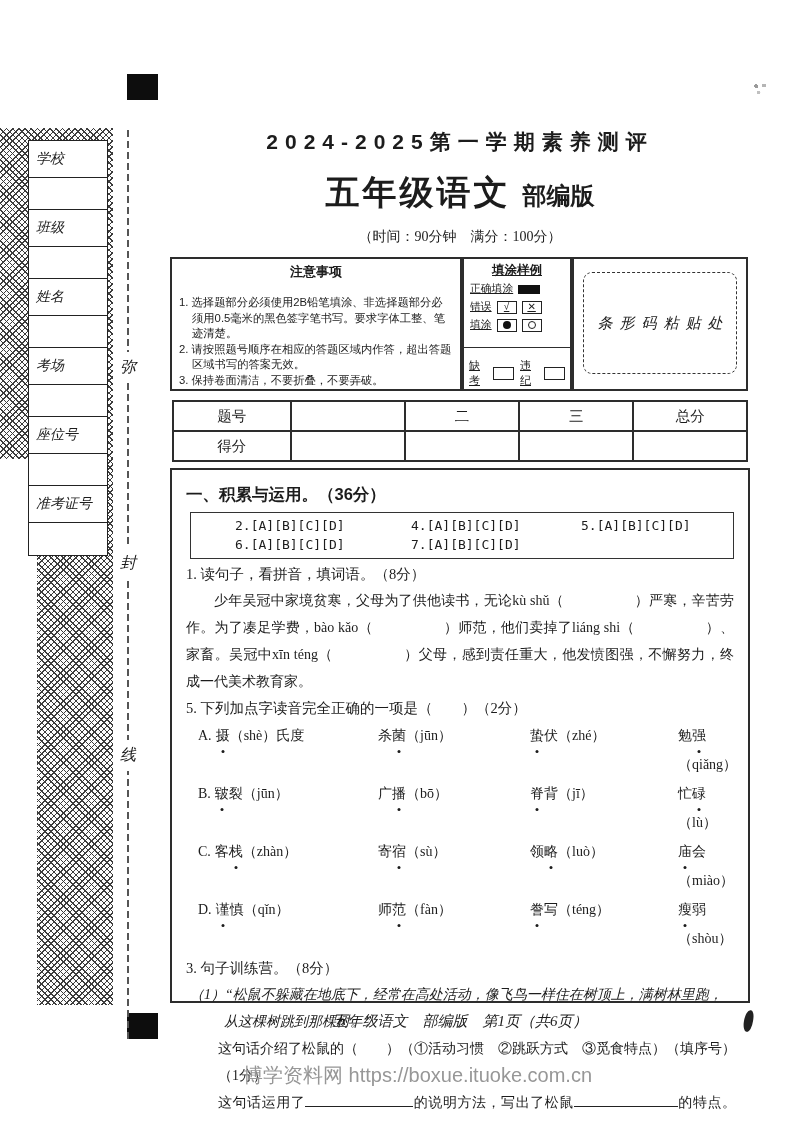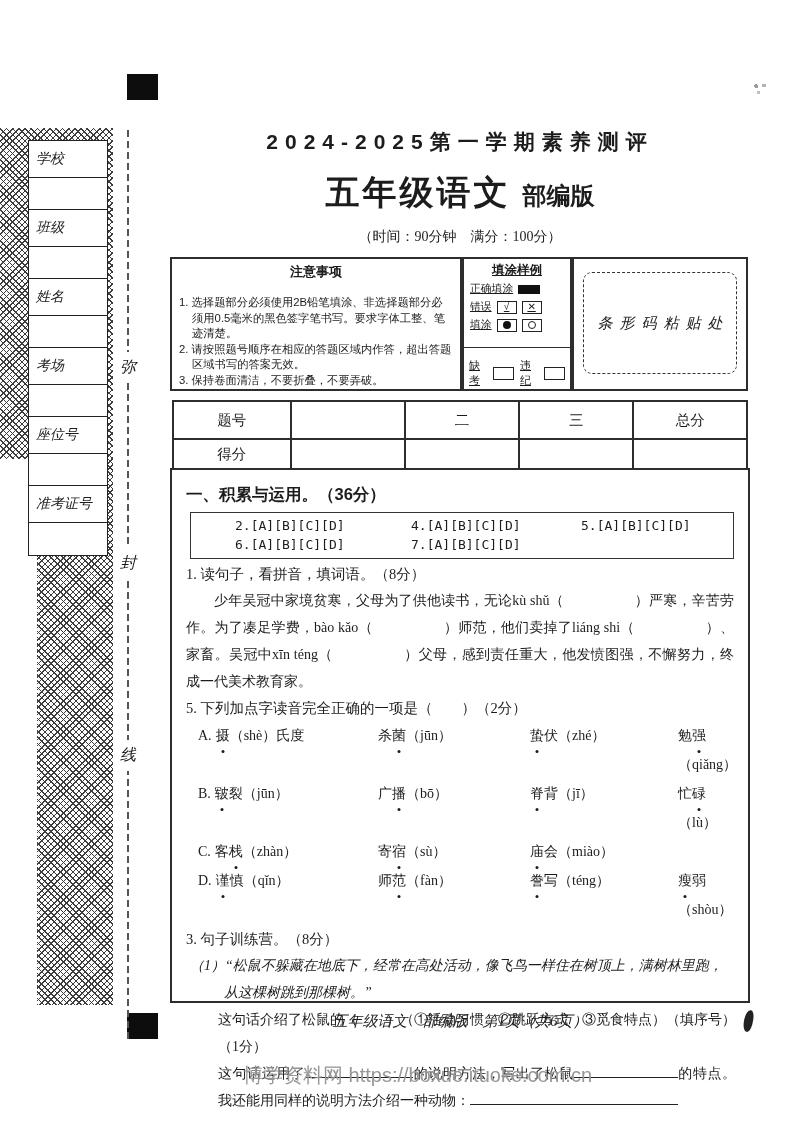--- a/index.html
+++ b/index.html
@@ -79,21 +79,21 @@
   
   .barcode-box { position:absolute; left:572px; top:257px; width:176px; height:134px;
     border:2px solid #2d2d2d; background:#fff; }
   .barcode-dash { position:absolute; left:9px; right:9px; top:13px; bottom:15px;
     border:1.6px dashed #333; border-radius:9px; display:flex; align-items:center; justify-content:center; }
   .barcode-label { font-size:15px; letter-spacing:7px; font-style:italic; padding-left:7px; }
 
   
   .score-table { position:absolute; left:172px; top:400px; width:576px; border-collapse:collapse; }
   .score-table td { border:2px solid #2d2d2d; font-size:14.5px; text-align:center; background:#fff; }
-  .score-table tr:first-child td { height:38px; }
+  .score-table tr:first-child td { height:30px; }
   .score-table tr:last-child td { height:30px; }
 
   
   .main-box { position:absolute; left:170px; top:468px; width:580px; height:535px;
     border:2px solid #2d2d2d; background:#fff; padding:6px 12px 0 12px; font-size:14px; }
   .sec-heading { font-weight:bold; font-size:16.5px; font-family:"Liberation Sans",sans-serif;
     margin:8px 0 6px 2px; }
   .bubble-box { border:1.5px solid #333; margin:0 2px 2px 6px; padding:3px 0 4px 44px;
     font-family:"DejaVu Sans Mono","Liberation Mono",monospace; font-size:13px; }
   .bubble-row { display:grid; grid-template-columns:176px 170px 1fr; line-height:19px; }
@@ -269,20 +269,21 @@
       </div>
       <div class="q2-row">
         <span><span class="q2-label">B.</span><span></span><span class="dotted">皲</span><span>裂（jūn）</span></span>
         <span><span>广</span><span class="dotted">播</span><span>（bō）</span></span>
         <span><span></span><span class="dotted">脊</span><span>背（jī）</span></span>
         <span><span>忙</span><span class="dotted">碌</span><span>（lù）</span></span>
       </div>
       <div class="q2-row">
         <span><span class="q2-label">C.</span><span>客</span><span class="dotted">栈</span><span>（zhàn）</span></span>
         <span><span>寄</span><span class="dotted">宿</span><span>（sù）</span></span>
+        <span><span>领</span><span class="dotted">略</span><span>（luò）</span></span>
         <span><span></span><span class="dotted">庙</span><span>会（miào）</span></span>
       </div>
       <div class="q2-row">
         <span><span class="q2-label">D.</span><span></span><span class="dotted">谨</span><span>慎（qǐn）</span></span>
         <span><span>师</span><span class="dotted">范</span><span>（fàn）</span></span>
         <span><span></span><span class="dotted">誊</span><span>写（téng）</span></span>
         <span><span></span><span class="dotted">瘦</span><span>弱（shòu）</span></span>
       </div>
     </div>
 

